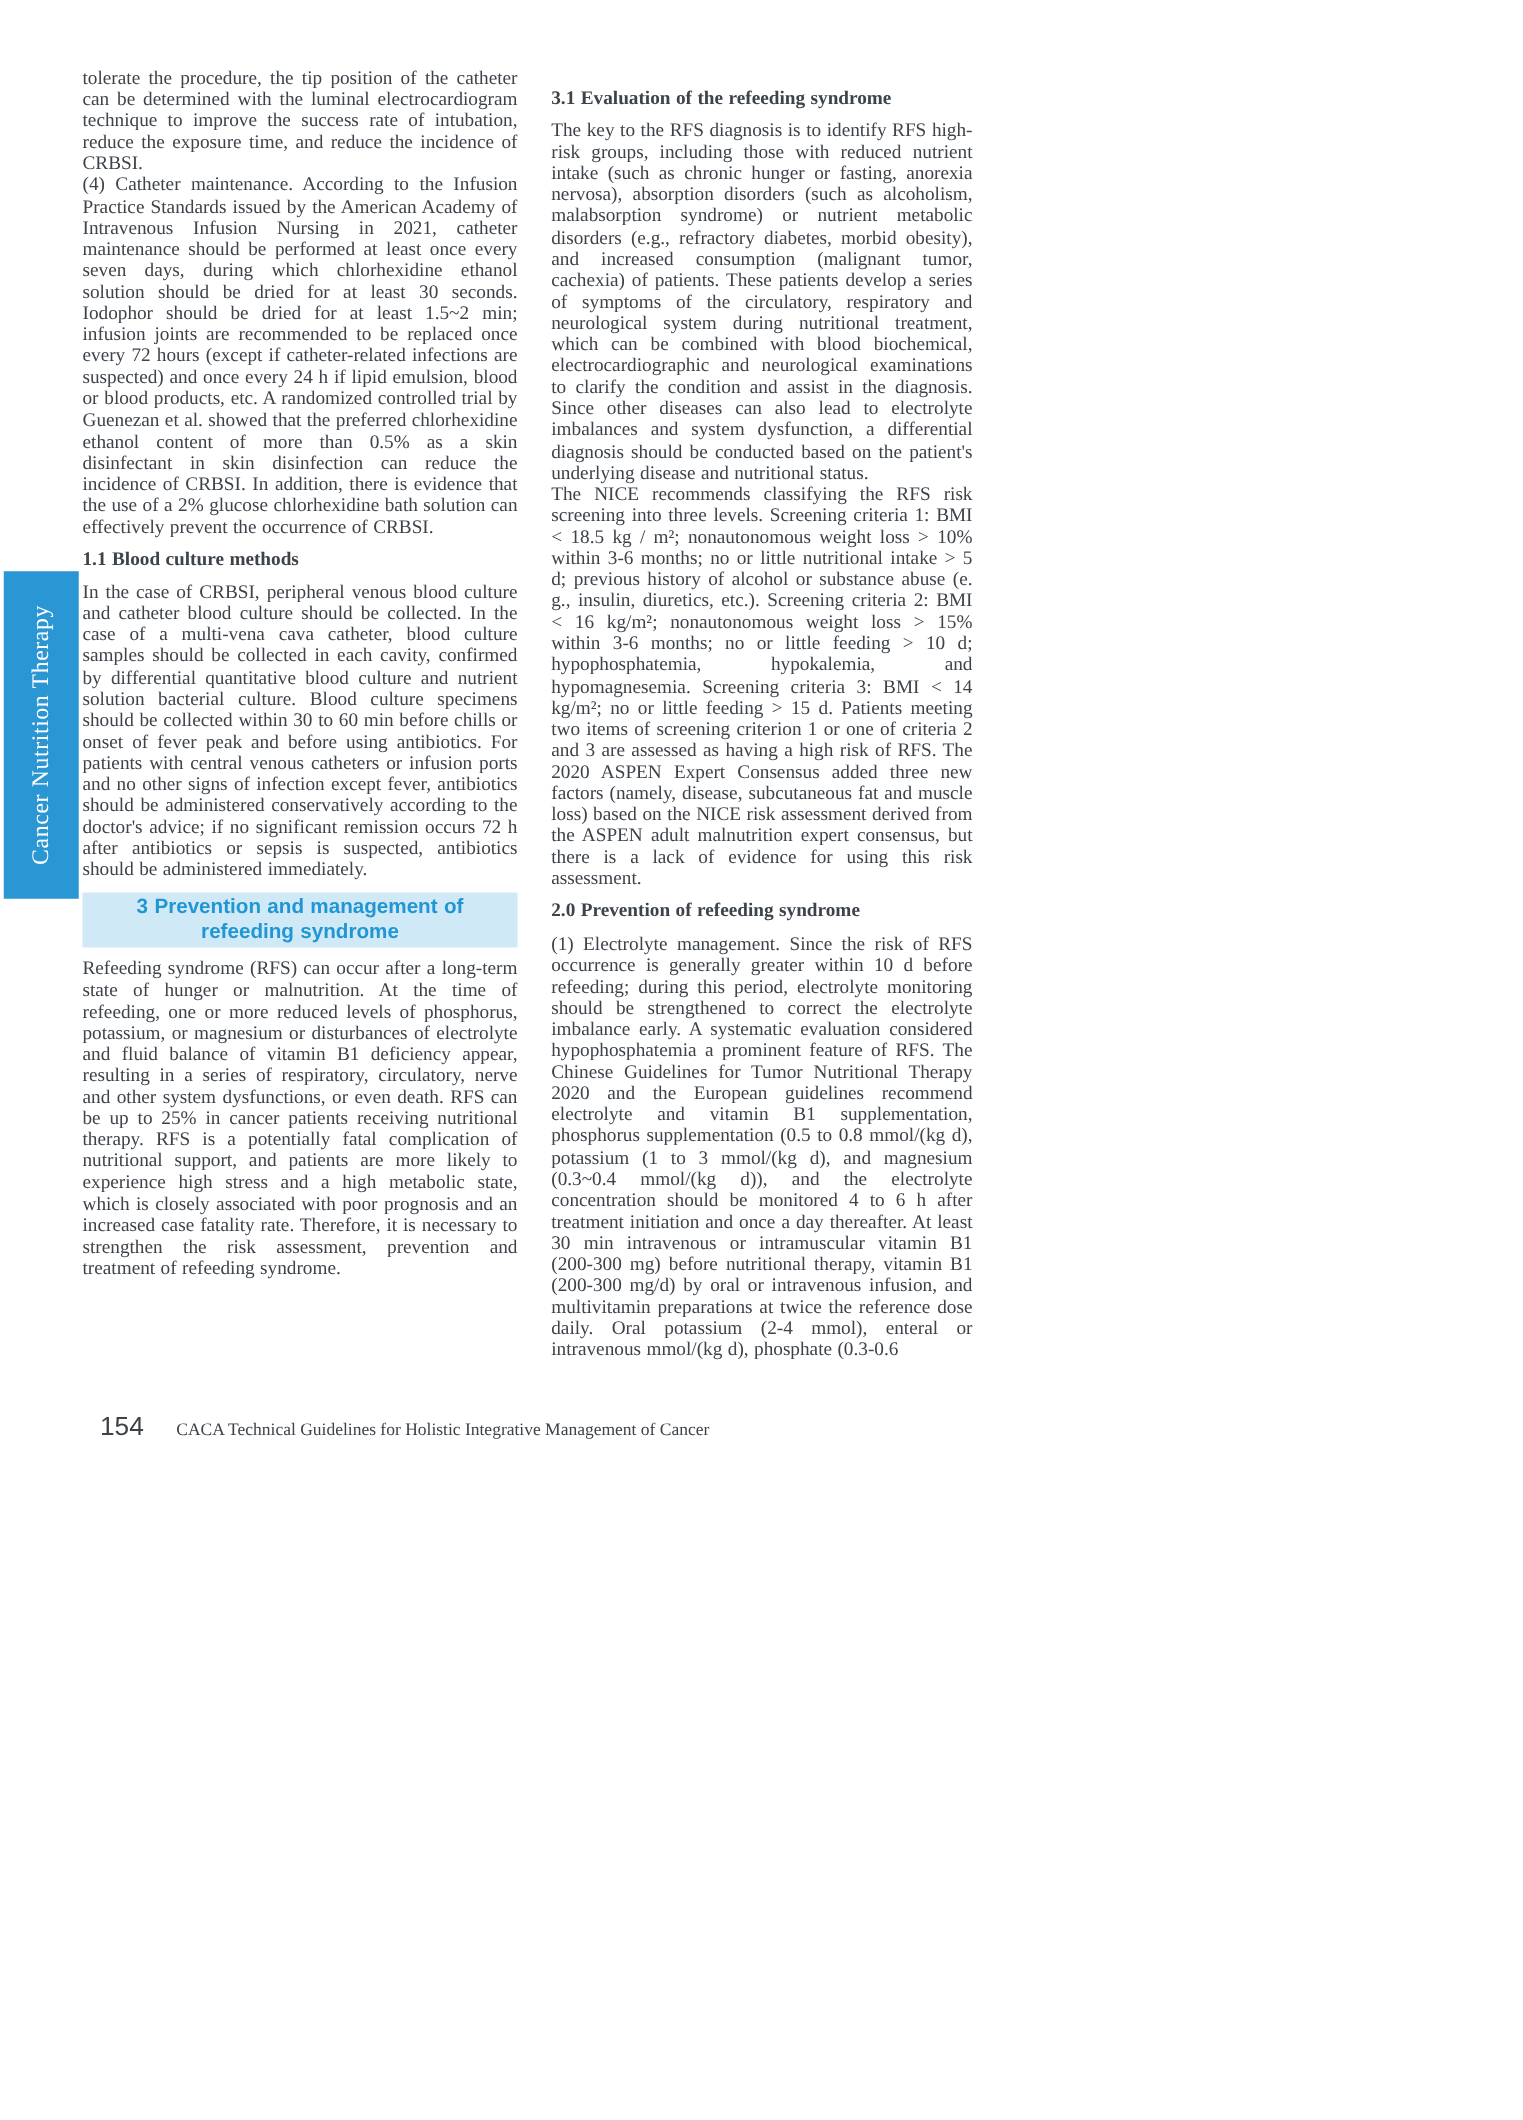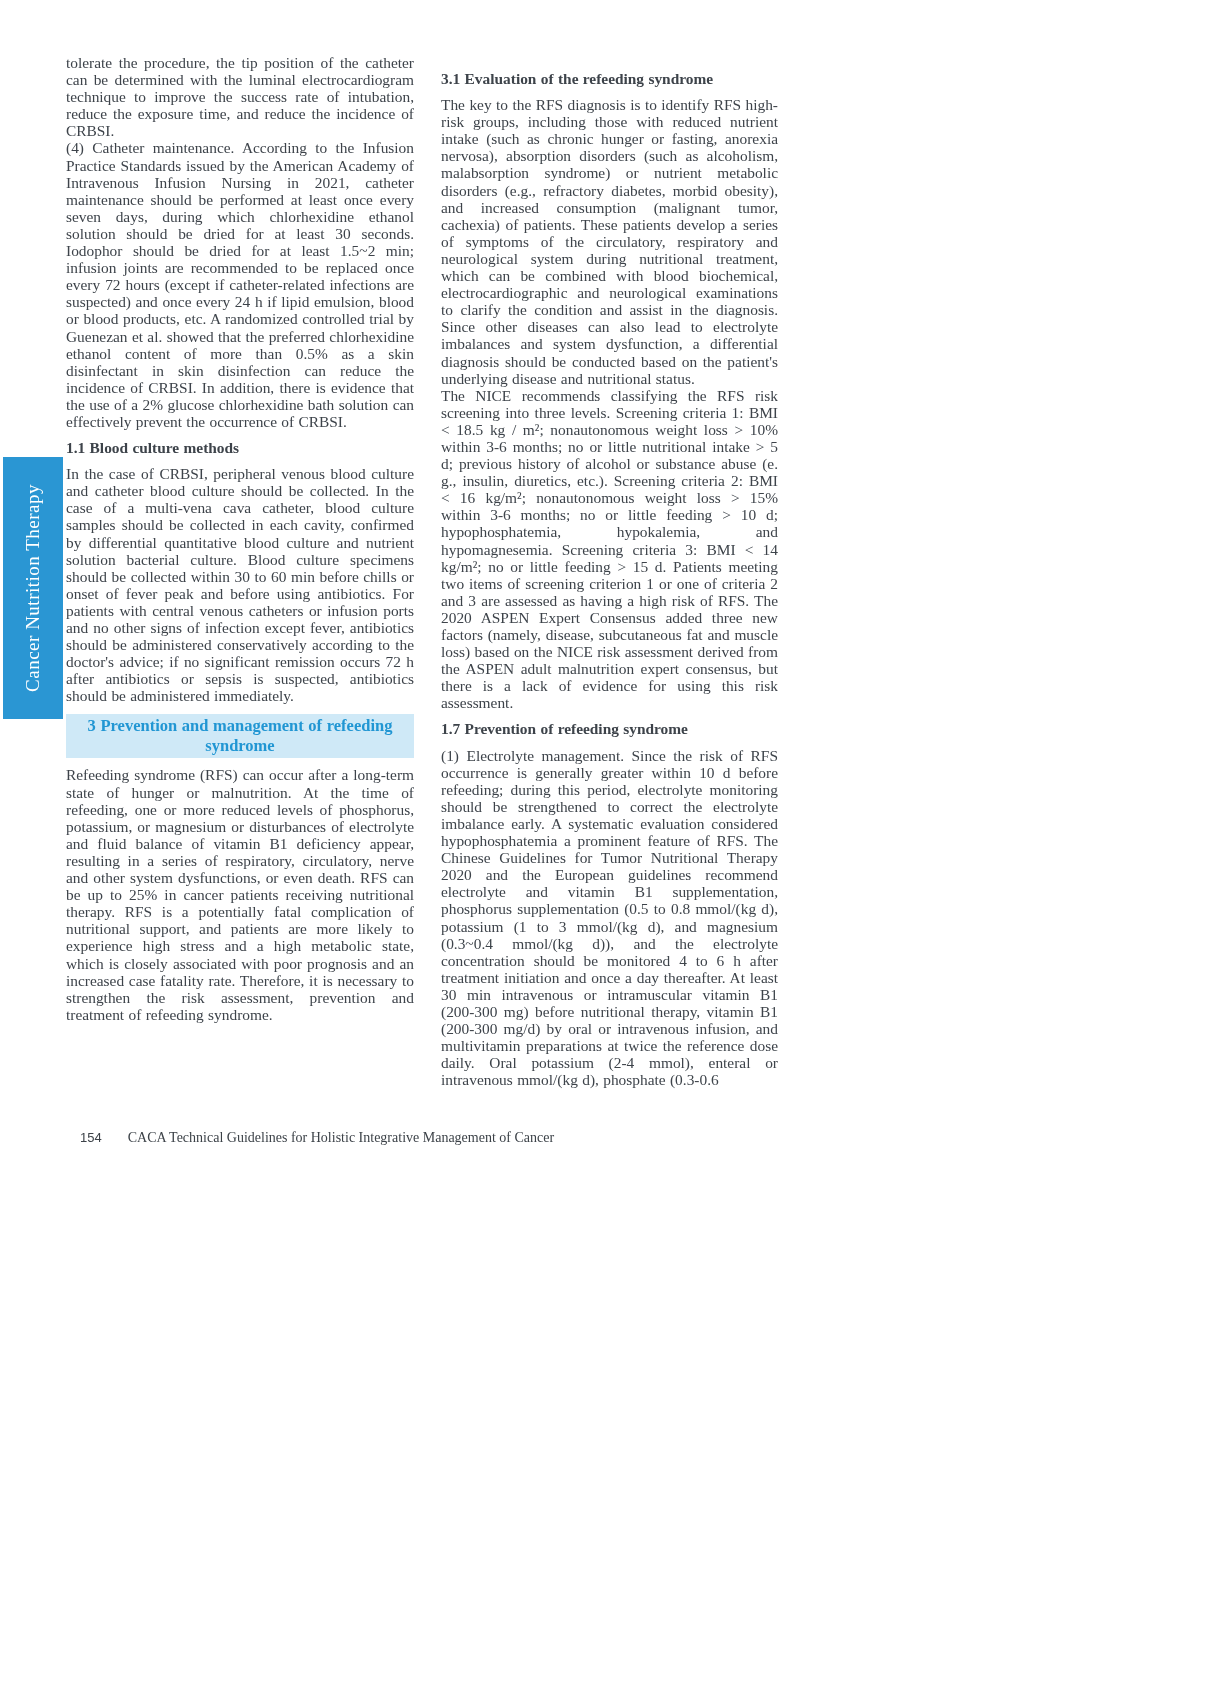--- a/index.html
+++ b/index.html
@@ -42,36 +42,36 @@
   .section-heading {
     margin:9px 0 9px 0;
     text-align:left;
     font-size:15.4px;
   }
   .section-heading.first { margin-top:16px; }
   .banner-heading {
     margin:10px 0 8px 0;
     background:#cfe9f7;
     color:#2196d3;
-    font-family:Liberation Serif, serif;
+    font-family:Liberation Sans, sans-serif;
     font-weight:bold;
     font-size:16.5px;
     line-height:19.5px;
     text-align:center;
     padding:2px 6px 3px 6px;
   }
   
   .footer {
     position:absolute; top:1130px; left:80px;
     display:flex; align-items:baseline;
     color:#3c4248;
   }
   .footer .page-number {
     font-family:"Liberation Sans", sans-serif;
-    font-size:13px;
+    font-size:21px;
     margin-right:26px;
   }
   .footer .running-title {
     font-family:"Liberation Serif", serif;
     font-size:14px;
   }
 </style>
 </head>
 <body>
 
@@ -87,21 +87,21 @@
     <h3 class="section-heading">1.1 Blood culture methods</h3>
     <p class="body-para">In the case of CRBSI, peripheral venous blood culture and catheter blood culture should be collected. In the case of a multi-vena cava catheter, blood culture samples should be collected in each cavity, confirmed by differential quantitative blood culture and nutrient solution bacterial culture. Blood culture specimens should be collected within 30 to 60 min before chills or onset of fever peak and before using antibiotics. For patients with central venous catheters or infusion ports and no other signs of infection except fever, antibiotics should be administered conservatively according to the doctor's advice; if no significant remission occurs 72 h after antibiotics or sepsis is suspected, antibiotics should be administered immediately.</p>
     <h2 class="banner-heading">3 Prevention and management of refeeding syndrome</h2>
     <p class="body-para">Refeeding syndrome (RFS) can occur after a long-term state of hunger or malnutrition. At the time of refeeding, one or more reduced levels of phosphorus, potassium, or magnesium or disturbances of electrolyte and fluid balance of vitamin B1 deficiency appear, resulting in a series of respiratory, circulatory, nerve and other system dysfunctions, or even death. RFS can be up to 25% in cancer patients receiving nutritional therapy. RFS is a potentially fatal complication of nutritional support, and patients are more likely to experience high stress and a high metabolic state, which is closely associated with poor prognosis and an increased case fatality rate. Therefore, it is necessary to strengthen the risk assessment, prevention and treatment of refeeding syndrome.</p>
   </div>
 
   <div class="col col-right">
     <h3 class="section-heading first">3.1 Evaluation of the refeeding syndrome</h3>
     <p class="body-para">The key to the RFS diagnosis is to identify RFS high-risk groups, including those with reduced nutrient intake (such as chronic hunger or fasting, anorexia nervosa), absorption disorders (such as alcoholism, malabsorption syndrome) or nutrient metabolic disorders (e.g., refractory diabetes, morbid obesity), and increased consumption (malignant tumor, cachexia) of patients. These patients develop a series of symptoms of the circulatory, respiratory and neurological system during nutritional treatment, which can be combined with blood biochemical, electrocardiographic and neurological examinations to clarify the condition and assist in the diagnosis. Since other diseases can also lead to electrolyte imbalances and system dysfunction, a differential diagnosis should be conducted based on the patient's underlying disease and nutritional status.</p>
     <p class="body-para">The NICE recommends classifying the RFS risk screening into three levels. Screening criteria 1: BMI &lt; 18.5 kg / m²; nonautonomous weight loss &gt; 10% within 3-6 months; no or little nutritional intake &gt; 5 d; previous history of alcohol or substance abuse (e. g., insulin, diuretics, etc.). Screening criteria 2: BMI &lt; 16 kg/m²; nonautonomous weight loss &gt; 15% within 3-6 months; no or little feeding &gt; 10 d; hypophosphatemia, hypokalemia, and hypomagnesemia. Screening criteria 3: BMI &lt; 14 kg/m²; no or little feeding &gt; 15 d. Patients meeting two items of screening criterion 1 or one of criteria 2 and 3 are assessed as having a high risk of RFS. The 2020 ASPEN Expert Consensus added three new factors (namely, disease, subcutaneous fat and muscle loss) based on the NICE risk assessment derived from the ASPEN adult malnutrition expert consensus, but there is a lack of evidence for using this risk assessment.</p>
-    <h3 class="section-heading">1.7 Prevention of refeeding syndrome</h3>
+    <h3 class="section-heading">2.0 Prevention of refeeding syndrome</h3>
     <p class="body-para">(1) Electrolyte management. Since the risk of RFS occurrence is generally greater within 10 d before refeeding; during this period, electrolyte monitoring should be strengthened to correct the electrolyte imbalance early. A systematic evaluation considered hypophosphatemia a prominent feature of RFS. The Chinese Guidelines for Tumor Nutritional Therapy 2020 and the European guidelines recommend electrolyte and vitamin B1 supplementation, phosphorus supplementation (0.5 to 0.8 mmol/(kg d), potassium (1 to 3 mmol/(kg d), and magnesium (0.3~0.4 mmol/(kg d)), and the electrolyte concentration should be monitored 4 to 6 h after treatment initiation and once a day thereafter. At least 30 min intravenous or intramuscular vitamin B1 (200-300 mg) before nutritional therapy, vitamin B1 (200-300 mg/d) by oral or intravenous infusion, and multivitamin preparations at twice the reference dose daily. Oral potassium (2-4 mmol), enteral or intravenous mmol/(kg d), phosphate (0.3-0.6</p>
   </div>
 
   <div class="footer">
     <span class="page-number">154</span>
     <span class="running-title">CACA Technical Guidelines for Holistic Integrative Management of Cancer</span>
   </div>
 
 </div>
 

